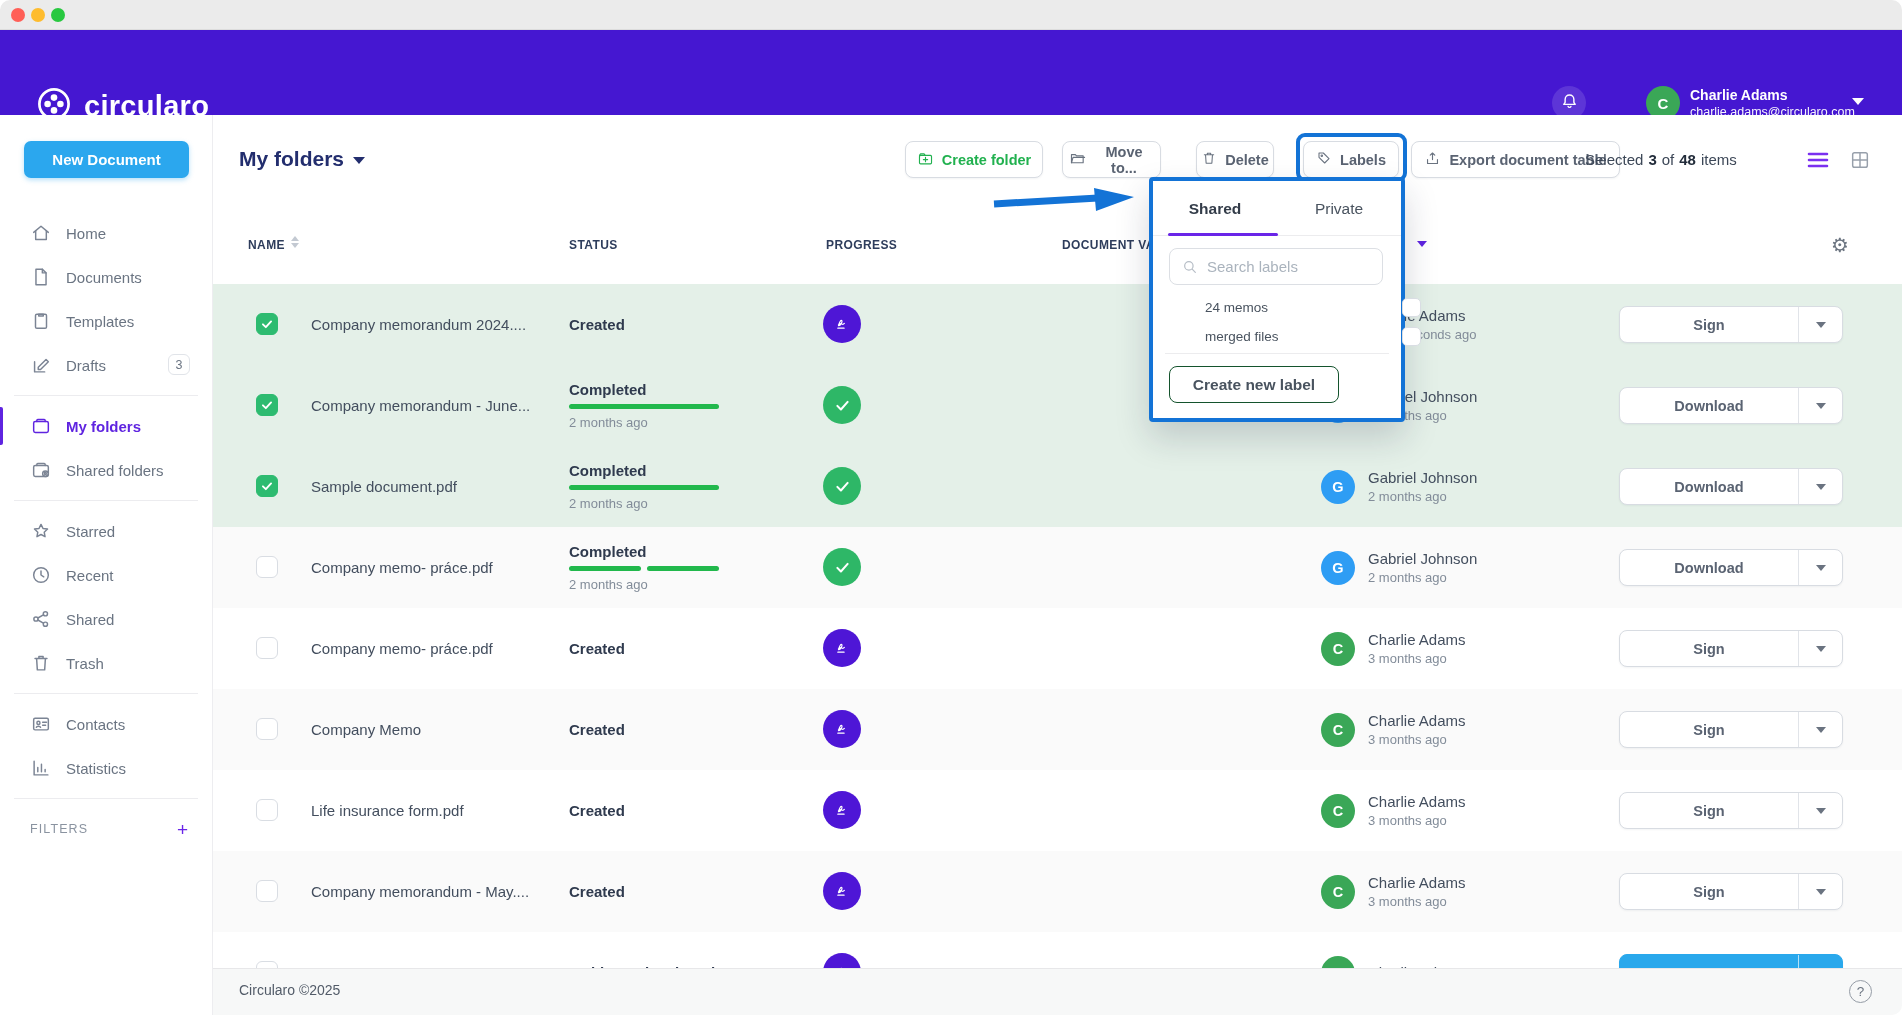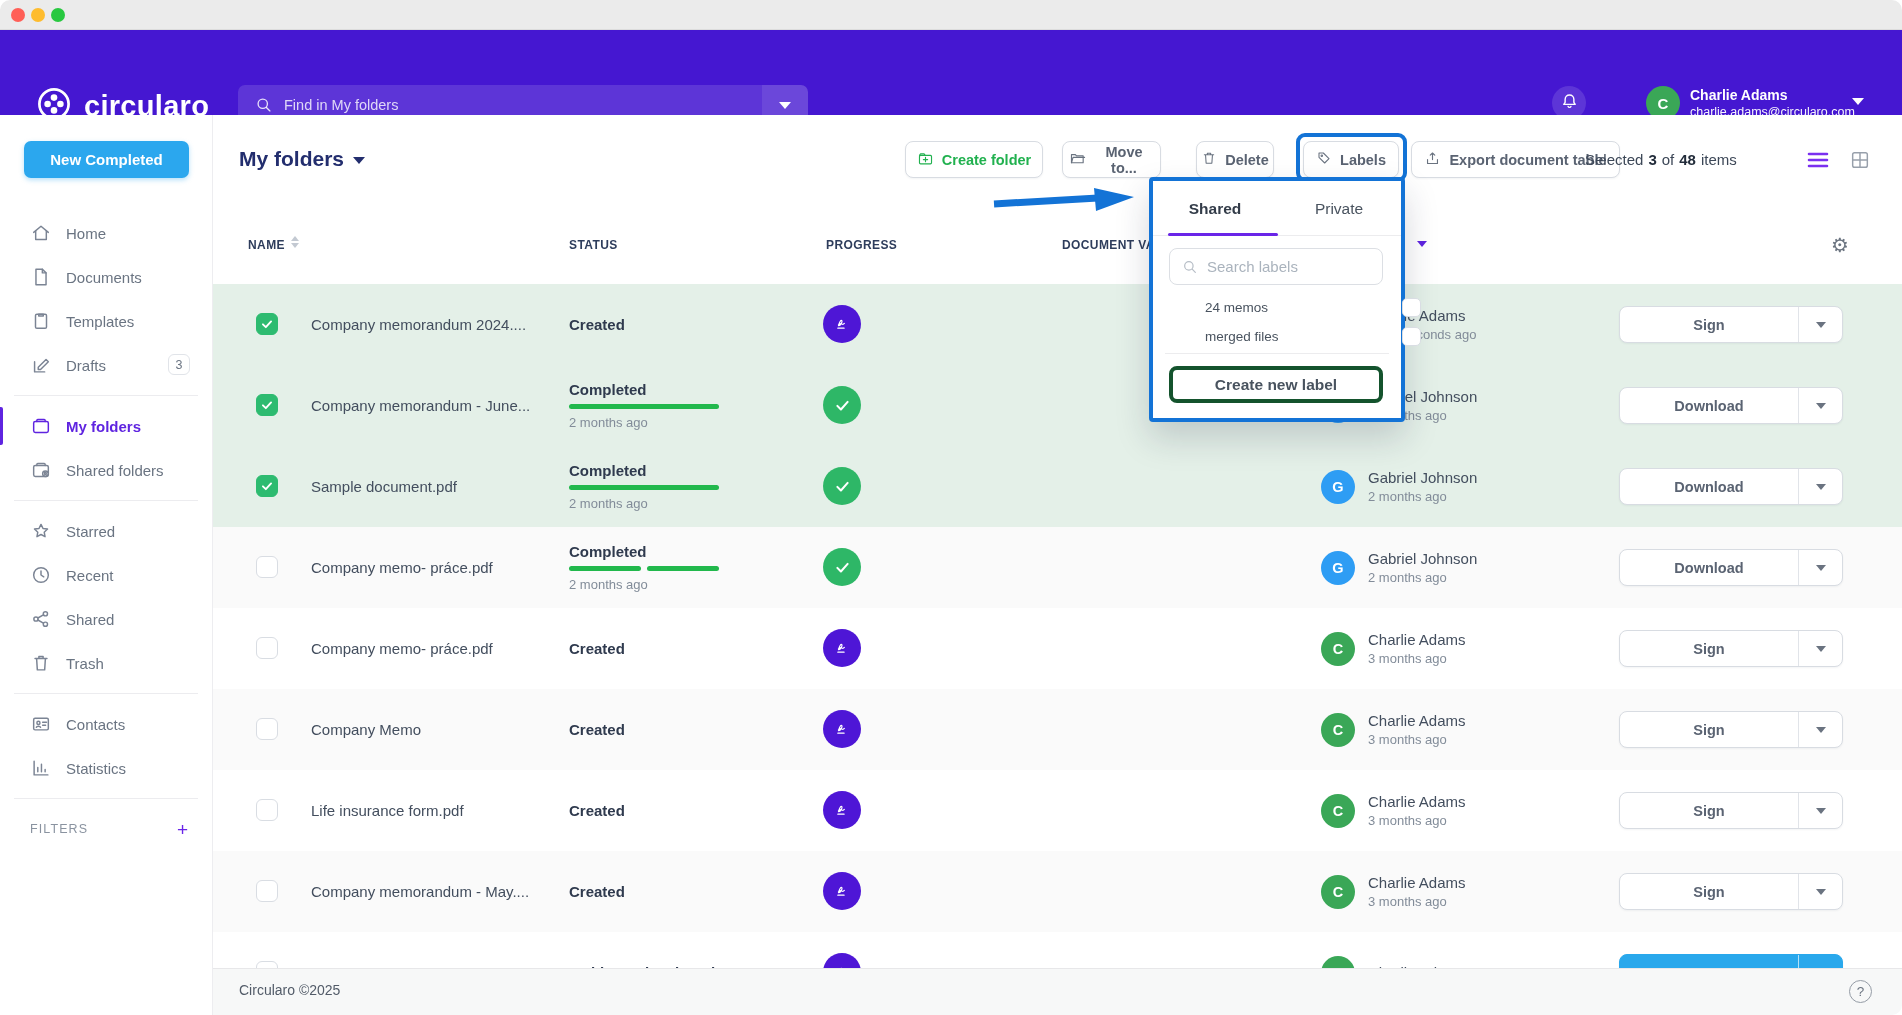--- a/index.html
+++ b/index.html
@@ -113,21 +113,21 @@
   .pop-tabline{position:absolute;left:0;top:54px;width:100%;height:1px;background:#ececee;}
   .pop-underline{position:absolute;left:15px;top:52px;width:110px;height:3px;background:#6a25e8;border-radius:2px;}
   .pop-search{position:absolute;left:16px;top:67px;width:214px;height:37px;border:1px solid #dcdfe4;border-radius:8px;display:flex;align-items:center;}
   .pop-search svg{margin-left:11px;stroke:#b6bdc6;}
   .pop-search input{flex:1;border:0;outline:0;background:transparent;font-size:15px;color:#49535f;padding:0 8px;width:100px;}
   .pop-search input::placeholder{color:#aab3bd;}
   .pop-labels{position:absolute;left:0;top:112px;width:100%;margin-left:36px;}
   .pop-label-row{position:relative;height:29px;display:flex;align-items:center;padding-left:16px;font-size:13.5px;color:#49535f;}
   .pop-cb{position:absolute;right:16px;top:5px;width:19px;height:19px;border:1.5px solid #d9dde3;border-radius:5px;background:#fff;}
   .pop-divider{position:absolute;left:12px;right:12px;top:172px;height:1px;background:#ececee;}
-  .pop-create{position:absolute;left:16px;top:185px;width:214px;height:37px;background:#fff;border:4px solid #14532d;border-radius:8px;font-size:15.5px;font-weight:600;color:#49535f;}
+  .pop-create{position:absolute;left:16px;top:185px;width:170px;height:37px;background:#fff;border:1px solid #14532d;border-radius:8px;font-size:15.5px;font-weight:600;color:#49535f;}
 
   svg.oicon{fill:none;stroke-width:1.6;stroke-linecap:round;stroke-linejoin:round;}
 </style>
 </head>
 <body>
 
 <div class="window">
 
   <div class="titlebar">
     <span class="dot red"></span>
@@ -145,52 +145,40 @@
               <circle cx="24.4" cy="18" r="3.3"></circle>
             <circle cx="18" cy="24.4" r="3.3"></circle>
               <circle cx="11.6" cy="18" r="3.3"></circle>
           </g>
           <circle cx="18" cy="18" r="1.8" fill="#4517d1"></circle>
         </svg>
       </span>
       <span class="brand-text">circularo</span>
     </div>
 
-    <div class="searchbar">
-      <span class="sicon">
-        <svg class="oicon" width="20" height="20" viewBox="0 0 24 24" stroke="rgba(255,255,255,.85)">
-            <circle cx="10.5" cy="10.5" r="5.6"></circle>
-            <path d="m14.9 14.9 4.2 4.2"></path>
-          </svg>
-      </span>
-      <input placeholder="Find in My folders" style="">
-      <span class="search-caret">
-          <i class="tri"></i>
-        </span>
-    </div>
 
     <div class="bell-wrap">
       <span>
         <svg class="oicon" width="21" height="21" viewBox="0 0 24 24" stroke="#fff">
             <path d="M12 4.6c2.9 0 5 2.2 5 5v3.3l1.5 2.4H5.5L7 12.9V9.6c0-2.8 2.1-5 5-5z"></path>
             <path d="M10.4 17.6a1.7 1.7 0 0 0 3.2 0"></path>
           </svg>
       </span>
     </div>
 
     <div class="user-avatar">C</div>
     <div class="user-info">
       <div class="user-name">Charlie Adams</div>
       <div class="user-email">charlie.adams@circularo.com</div>
     </div>
     <i class="tri user-caret"></i>
   </div>
 
   <aside class="sidebar">
-    <button class="new-doc">New Completed</button>
+    <button class="new-doc">New Document</button>
     <nav class="nav" id="nav">
         <div class="nav-item">
           <span class="nicon">
             <svg class="oicon" width="22" height="22" viewBox="0 0 24 24">
               <path d="M4 11.3 12 4.6l8 6.7"></path>
               <path d="M6.2 9.7V19h11.6V9.7"></path>
             </svg>
           </span>
           <span>Home</span>
         </div>

